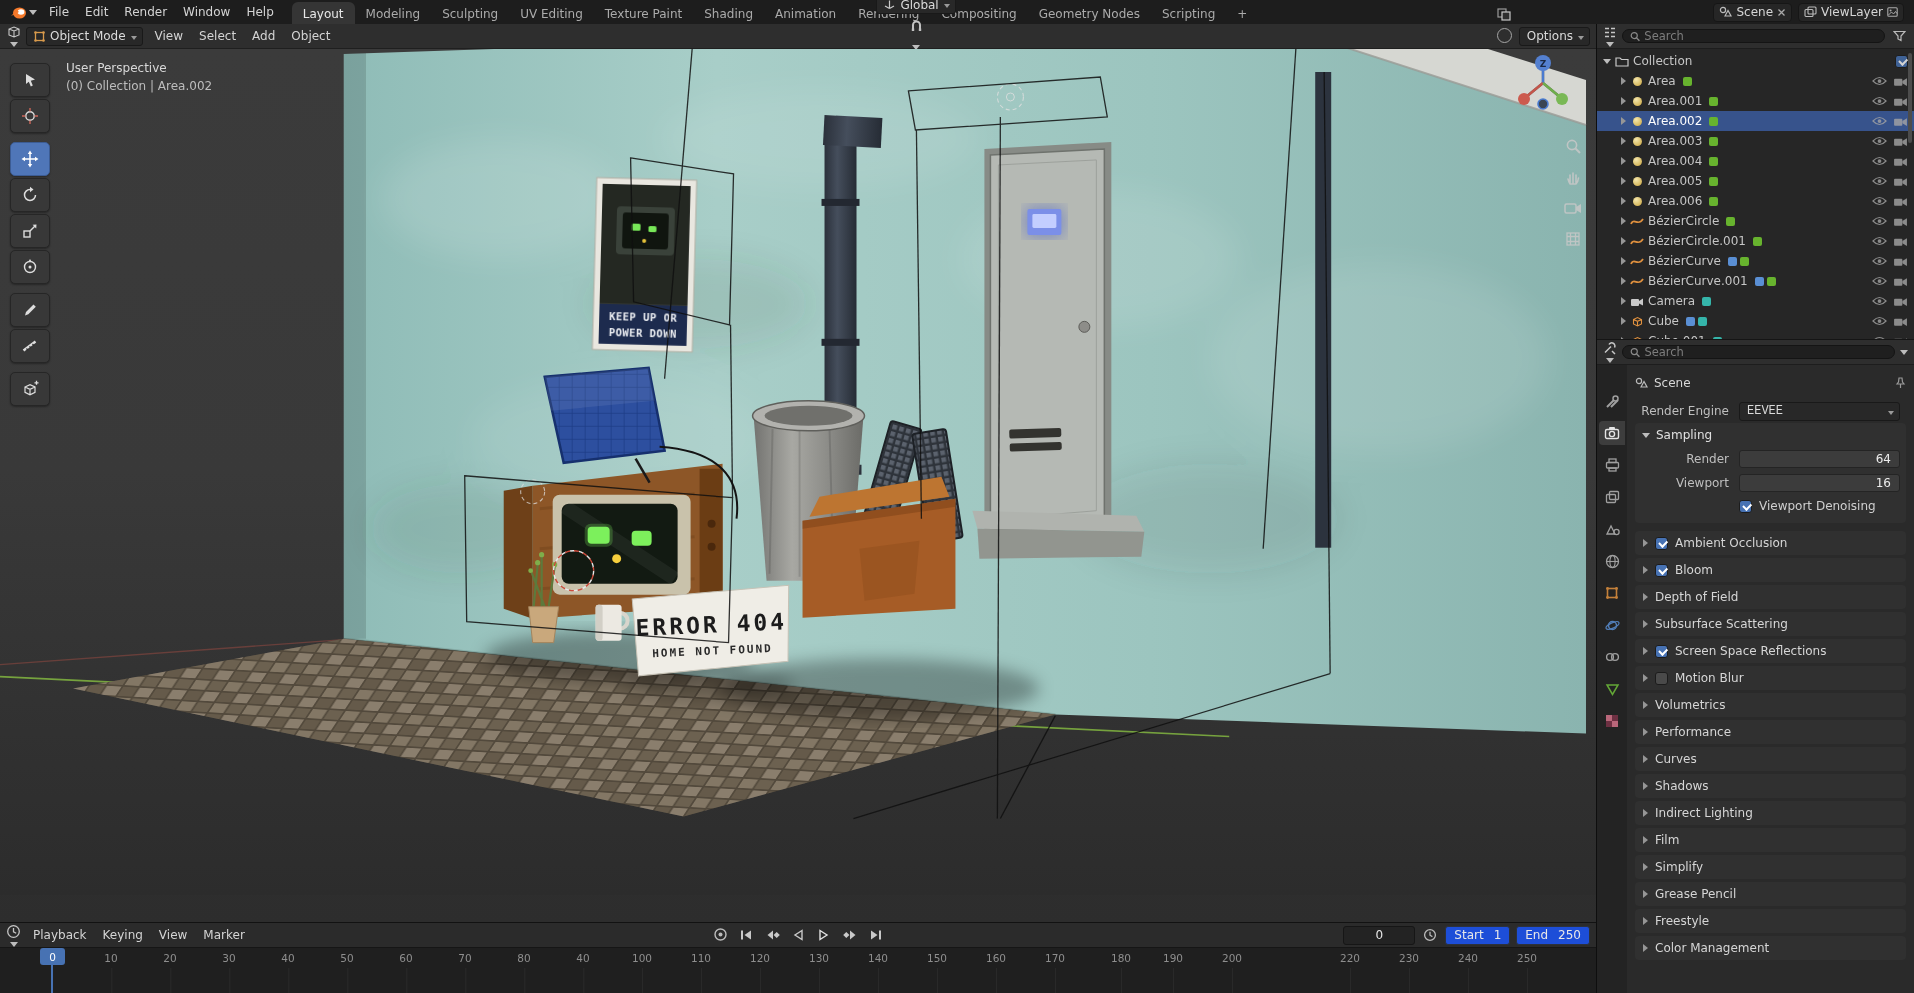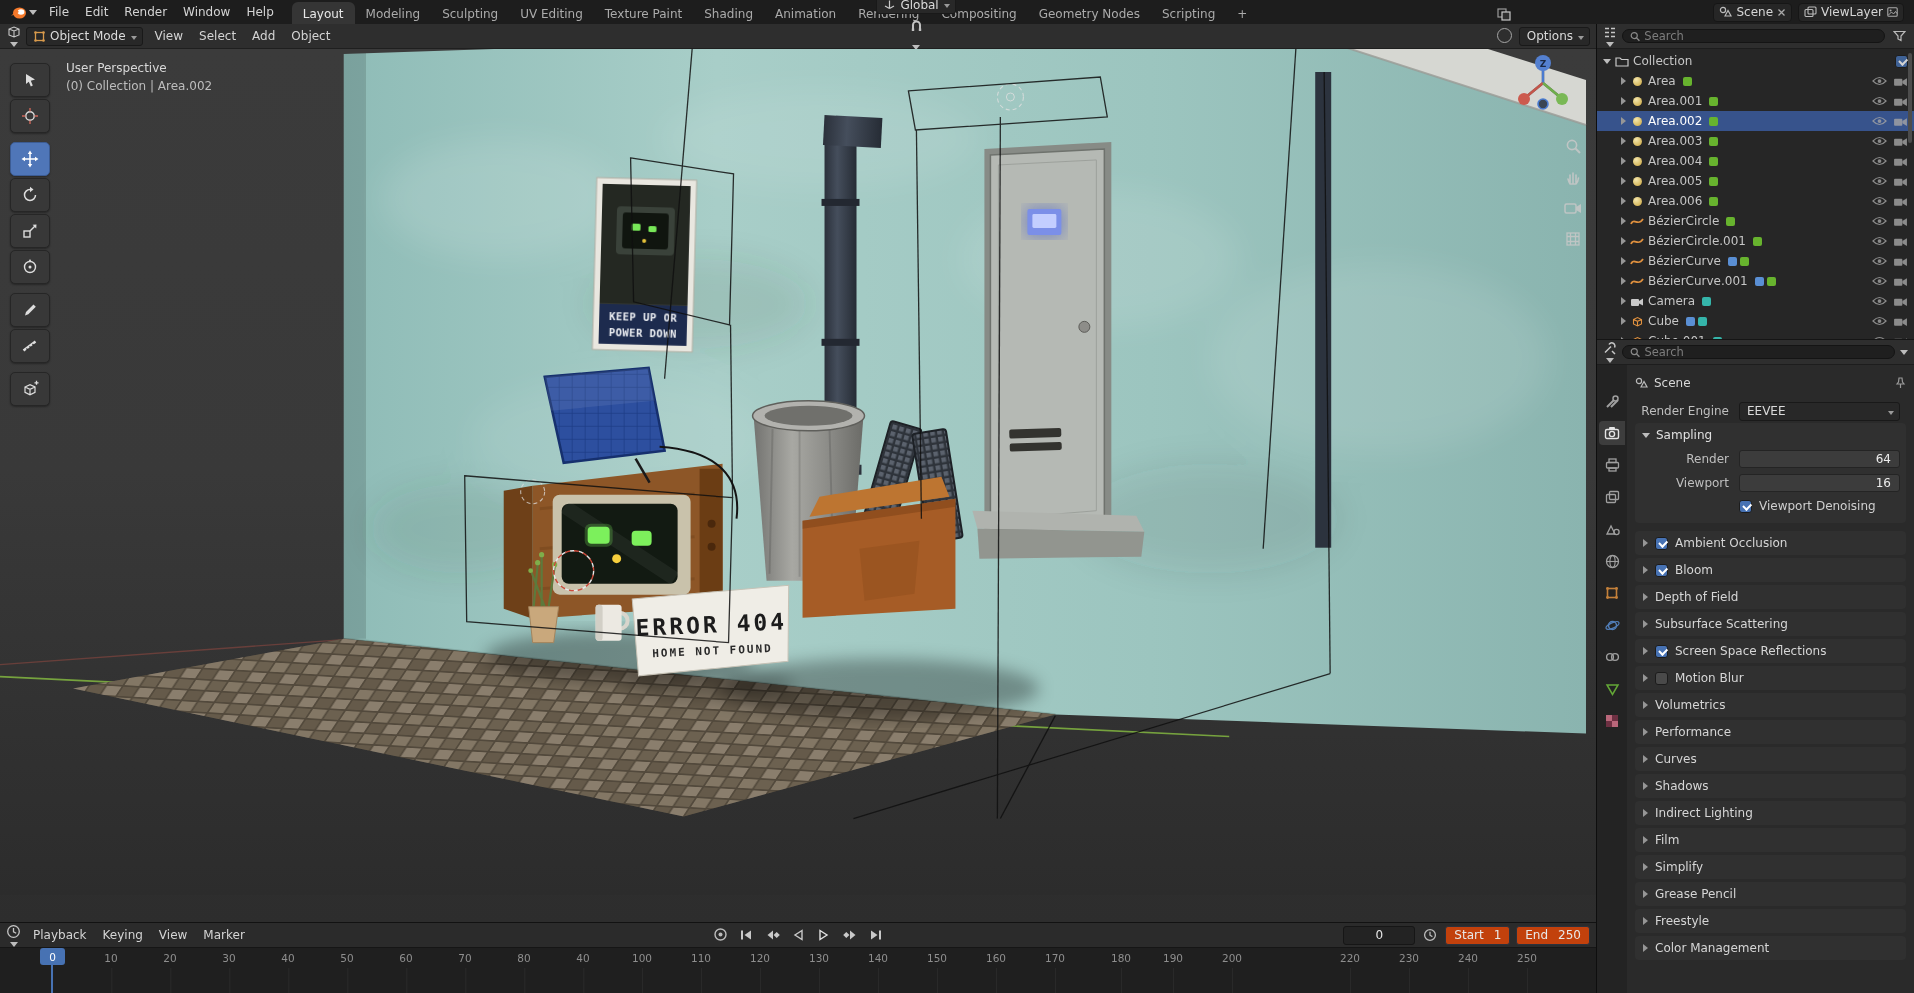--- a/index.html
+++ b/index.html
@@ -62,21 +62,21 @@
   .side-icons { position:absolute; right:12px; top:86px; display:flex; flex-direction:column; gap:9px; }
   .side-icons .sbtn { width:22px; height:22px; display:flex; align-items:center; justify-content:center; opacity:.85; }
 
   
   .timeline { height:71px; flex:0 0 auto; display:flex; flex-direction:column; border-top:1px solid #121212; }
   .tl-header { height:24px; background:#2b2b2b; display:flex; align-items:center; padding:0 6px; gap:4px; position:relative; }
   .transport { position:absolute; left:50%; top:2px; transform:translateX(-50%); display:flex; align-items:center; gap:2px; }
   .tbtn { width:24px; height:19px; display:flex; align-items:center; justify-content:center; border-radius:3px; }
   .tl-right { margin-left:auto; display:flex; align-items:center; gap:6px; }
   .framefield { width:72px; height:19px; background:#232323; border:1px solid #161616; border-radius:3px; color:#e6e6e6; display:flex; align-items:center; justify-content:center; }
-  .rangefield { height:19px; background:#c2410c; border:1px solid #2c313c; border-radius:3px; color:#e8e8e8; display:flex; align-items:center; gap:10px; padding:0 8px; }
+  .rangefield { height:19px; background:#1d4ed8; border:1px solid #2c313c; border-radius:3px; color:#e8e8e8; display:flex; align-items:center; gap:10px; padding:0 8px; }
   .tl-ruler { flex:1; background:#1f1f1f; position:relative; border-top:1px solid #161616; }
   .tick { position:absolute; top:4px; transform:translateX(-50%); color:#8e8e8e; font-size:10.5px; }
   .tick::after { content:""; position:absolute; left:50%; top:16px; width:1px; height:26px; background:rgba(255,255,255,.05); }
   .playhead { position:absolute; left:40px; top:0; width:25px; height:17px; background:#4772b3; border-radius:3px; color:#fff; font-size:10.5px; display:flex; align-items:center; justify-content:center; z-index:2; }
   .playhead-line { position:absolute; left:51px; top:15px; width:2px; bottom:0; background:#4772b3; z-index:1; }
 
   
   .outliner { height:316px; flex:0 0 auto; display:flex; flex-direction:column; background:#262626; border-bottom:1px solid #151515; }
   .pane-header { height:25px; background:#2e2e2e; border-bottom:1px solid #1d1d1d; display:flex; align-items:center; gap:5px; padding:0 6px; flex:0 0 auto; }
   .tree { flex:1; overflow:hidden; padding-top:2px; position:relative; }
@@ -101,21 +101,21 @@
   .props { flex:1; display:flex; flex-direction:column; min-height:0; }
   .props-body { flex:1; display:flex; min-height:0; }
   .props-tabs { width:30px; background:#232323; display:flex; flex-direction:column; align-items:center; padding-top:24px; gap:8px; flex:0 0 auto; }
   .ptab { width:26px; height:24px; display:flex; align-items:center; justify-content:center; border-radius:4px 0 0 4px; opacity:.85; }
   .ptab.active { background:#3d3d3d; opacity:1; }
   .props-content { flex:1; background:#2a2a2a; padding:6px 8px 4px 8px; overflow:hidden; min-width:0; }
   .crumb { height:24px; display:flex; align-items:center; gap:6px; color:#d8d8d8; margin-bottom:4px; }
   .prow { display:flex; align-items:center; height:24px; }
   .plbl { width:104px; text-align:right; padding-right:10px; color:#bfbfbf; flex:0 0 auto; }
   .pfield { flex:1; background:#3c3c3c; border:1px solid #242424; border-radius:3px; height:18px; display:flex; align-items:center; justify-content:flex-end; padding-right:8px; color:#ececec; margin-right:6px; }
-  .pdd { flex:1; margin-right:6px; }
+  .pdd { flex:1; margin-right:6px;font-family:Liberation Mono, monospace; }
   .panel { background:#303030; border-radius:4px; margin-bottom:8px; padding-bottom:6px; }
   .panel-header { height:24px; display:flex; align-items:center; gap:6px; padding:0 7px; color:#e0e0e0; }
   .cbrow { display:flex; align-items:center; gap:7px; height:22px; padding-left:104px; color:#cfcfcf; }
   .sec { height:24px; background:#303030; border-radius:4px; margin-bottom:3px; display:flex; align-items:center; gap:7px; padding:0 8px; color:#d6d6d6; }
   .sec .cb { display:none; }
   .sec.cb-checked .cb { display:inline-block; background:#4772b3; }
   .sec.cb-checked .cb::after { content:""; position:absolute; left:2.5px; top:2.5px; width:6px; height:3.5px; border-left:2px solid #fff; border-bottom:2px solid #fff; transform:rotate(-45deg); }
   .sec.cb-unchecked .cb { display:inline-block; background:#4a4a4a; }
 </style>
 </head>

